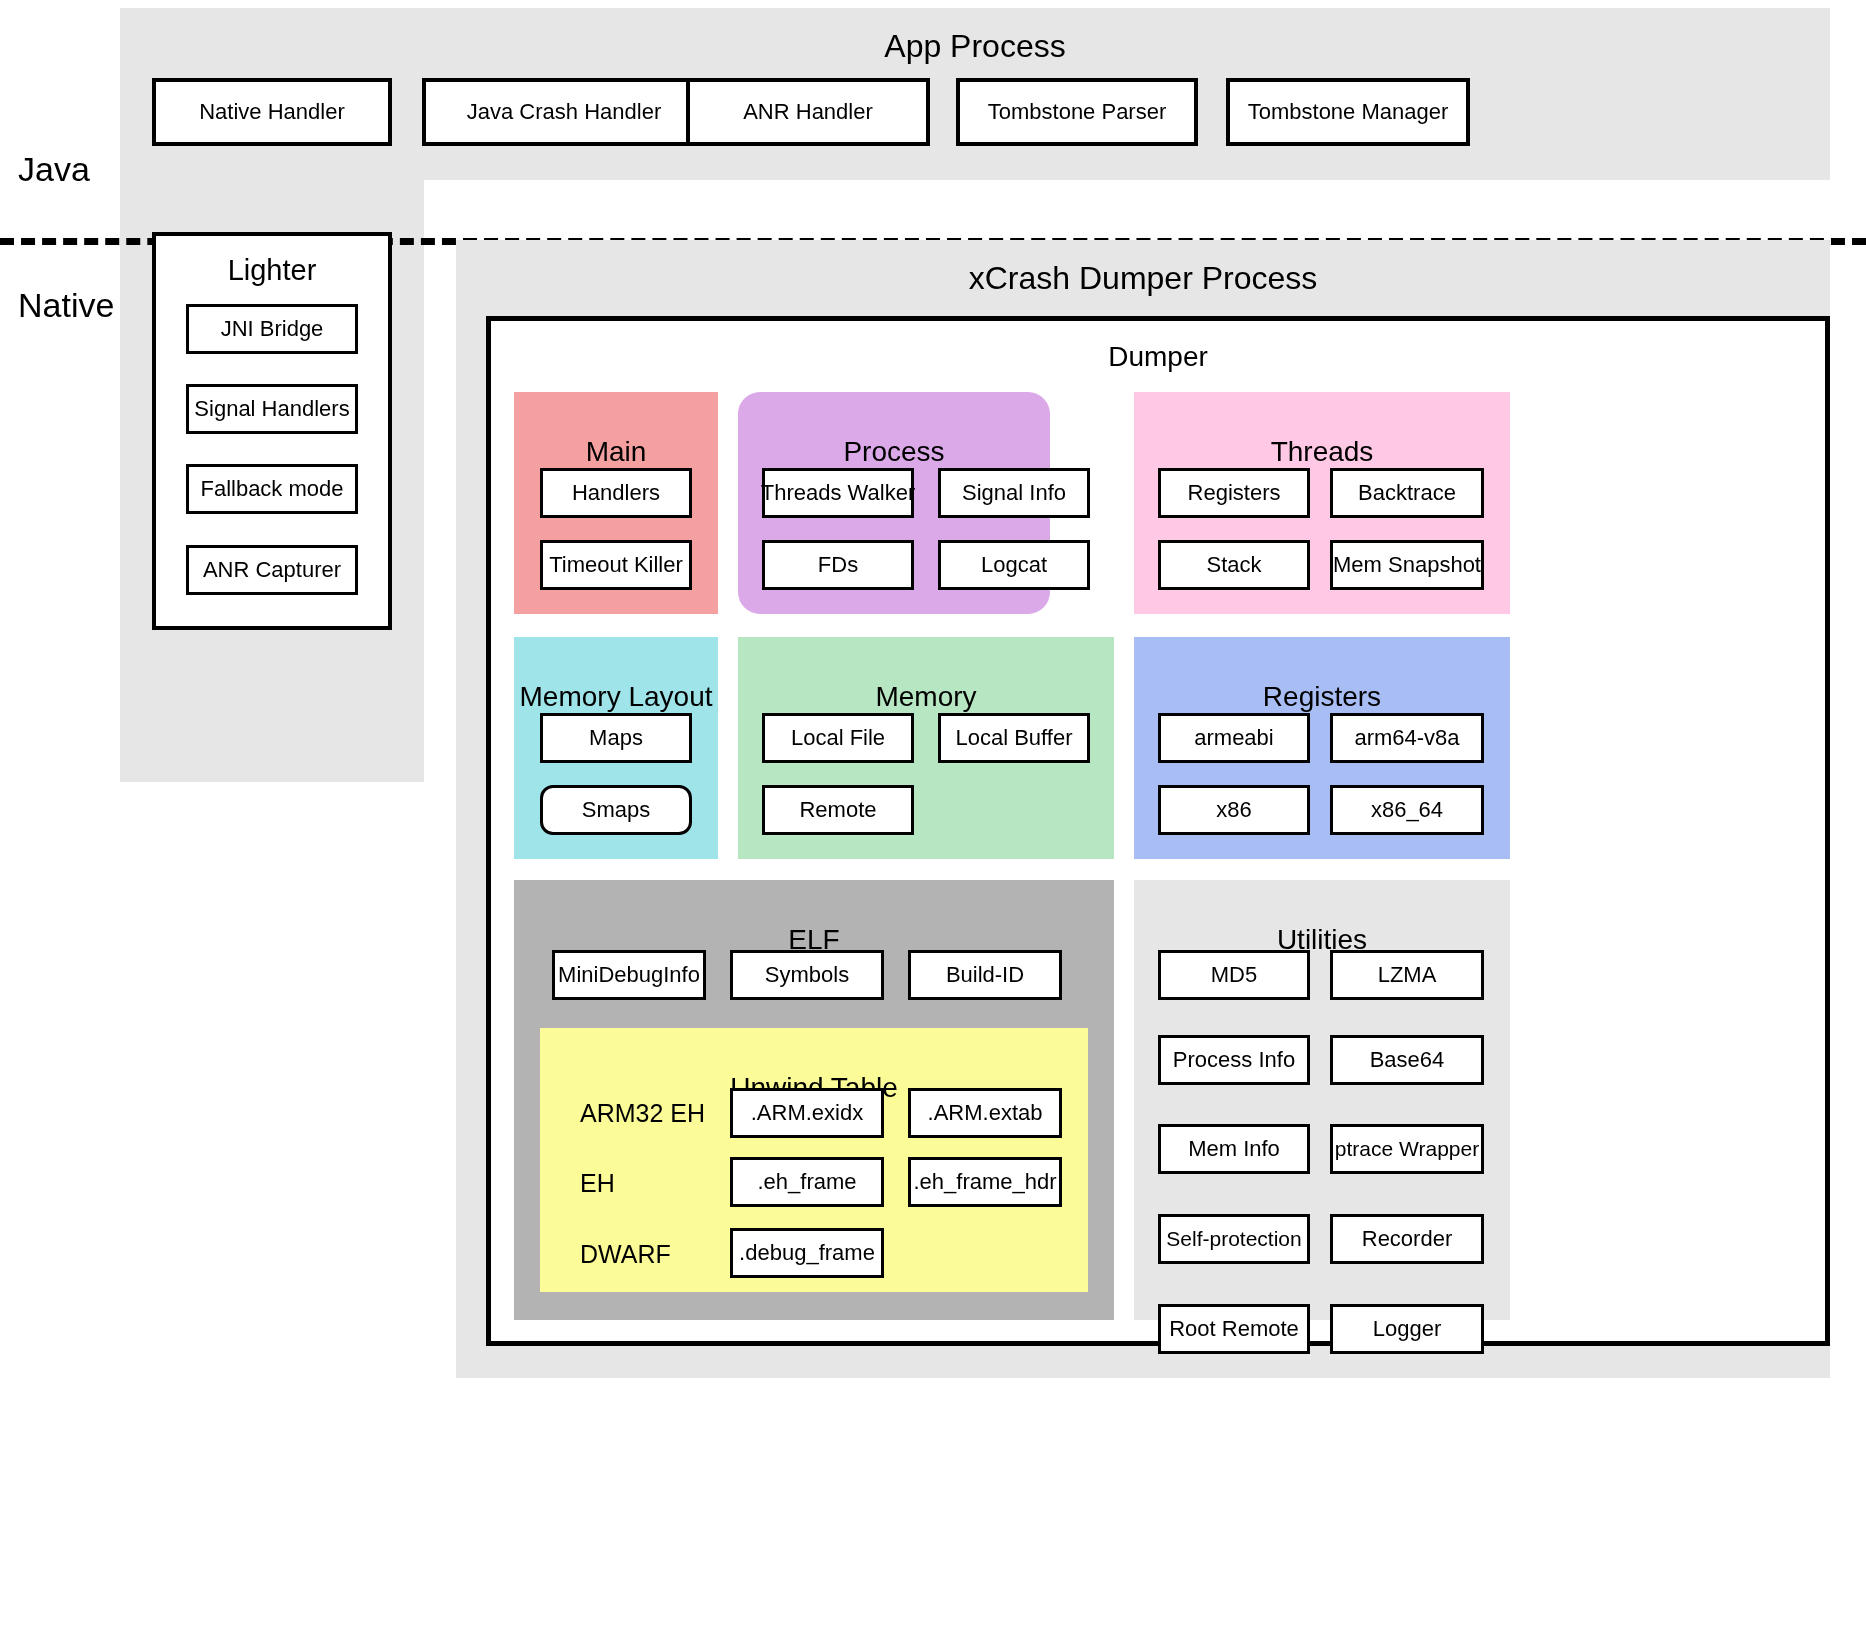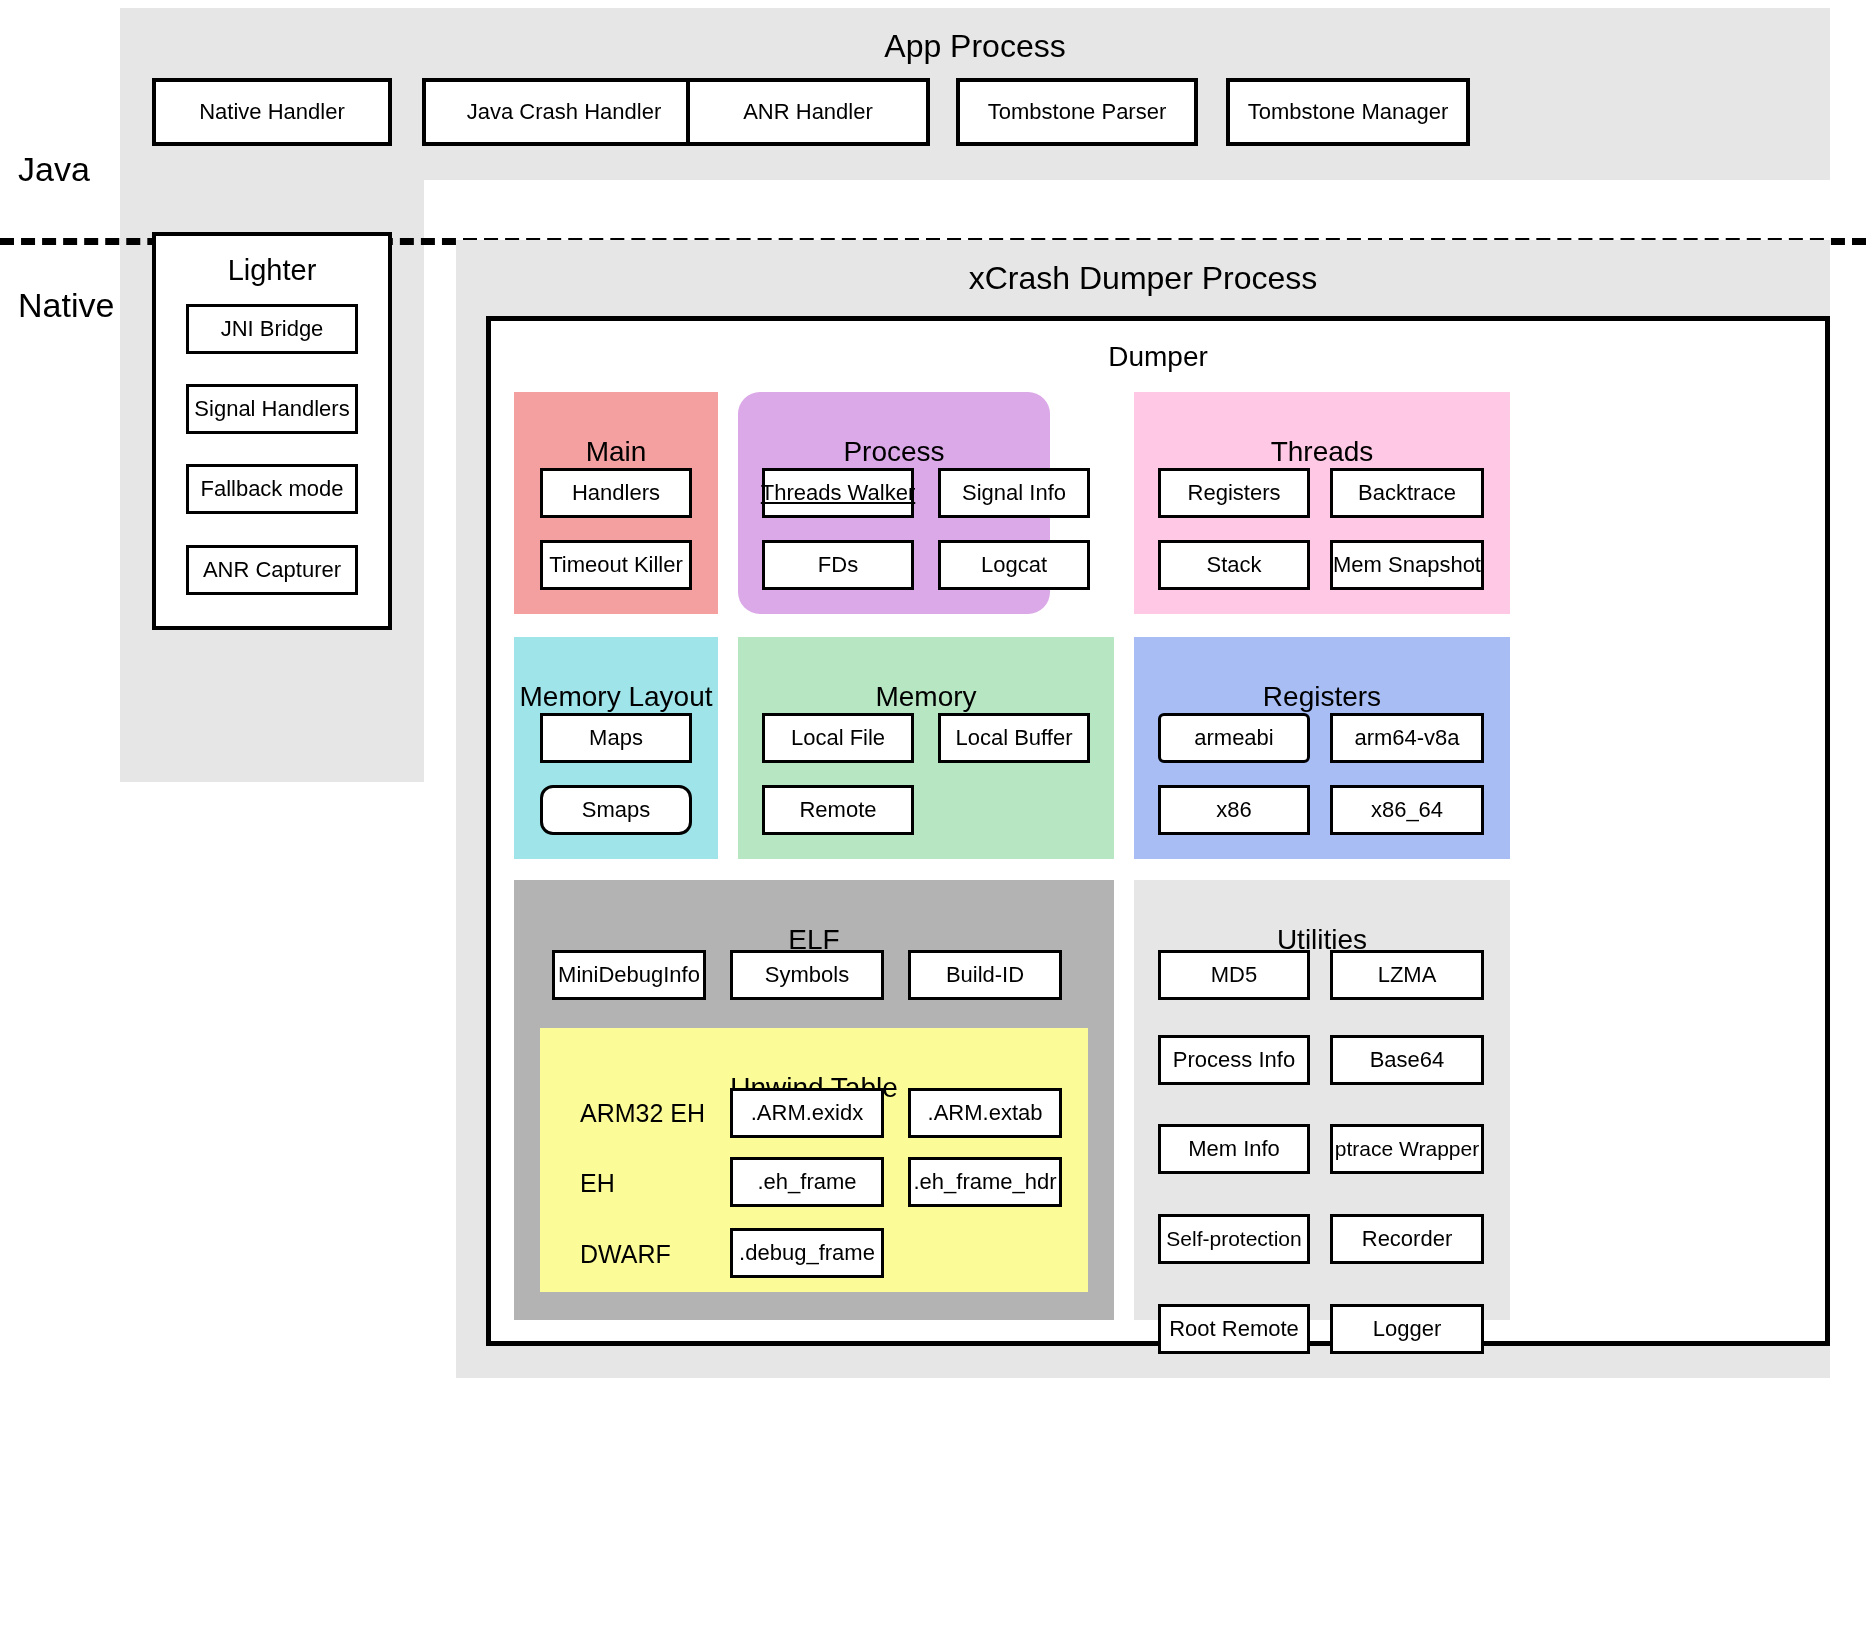--- a/index.html
+++ b/index.html
@@ -173,21 +173,21 @@
 
   <div class="group" style="left:514px;top:392px;width:204px;height:222px;background:#f4a0a0;">
     <div class="group-title">Main</div>
   </div>
   <div class="node" style="left:540px;top:468px;width:152px;height:50px;">Handlers</div>
   <div class="node" style="left:540px;top:540px;width:152px;height:50px;">Timeout Killer</div>
 
   <div class="group" style="left:738px;top:392px;width:312px;height:222px;background:#dba8e8;border-radius:22px;">
     <div class="group-title">Process</div>
   </div>
-  <div class="node" style="left:762px;top:468px;width:152px;height:50px;text-decoration:underline;">Threads Walker</div>
+  <div class="node" style="left:762px;top:468px;width:152px;height:50px;">Threads Walker</div>
   <div class="node" style="left:938px;top:468px;width:152px;height:50px;">Signal Info</div>
   <div class="node" style="left:762px;top:540px;width:152px;height:50px;">FDs</div>
   <div class="node" style="left:938px;top:540px;width:152px;height:50px;">Logcat</div>
 
   <div class="group" style="left:1134px;top:392px;width:376px;height:222px;background:#ffc8e4;">
     <div class="group-title">Threads</div>
   </div>
   <div class="node" style="left:1158px;top:468px;width:152px;height:50px;">Registers</div>
   <div class="node" style="left:1330px;top:468px;width:154px;height:50px;">Backtrace</div>
   <div class="node" style="left:1158px;top:540px;width:152px;height:50px;">Stack</div>
@@ -202,21 +202,21 @@
   <div class="group" style="left:738px;top:637px;width:376px;height:222px;background:#b7e6c2;">
     <div class="group-title">Memory</div>
   </div>
   <div class="node" style="left:762px;top:713px;width:152px;height:50px;">Local File</div>
   <div class="node" style="left:938px;top:713px;width:152px;height:50px;">Local Buffer</div>
   <div class="node" style="left:762px;top:785px;width:152px;height:50px;">Remote</div>
 
   <div class="group" style="left:1134px;top:637px;width:376px;height:222px;background:#a8bdf4;">
     <div class="group-title">Registers</div>
   </div>
-  <div class="node" style="left:1158px;top:713px;width:152px;height:50px;border-radius:6px;">armeabi</div>
+  <div class="node" style="left:1158px;top:713px;width:152px;height:50px;">armeabi</div>
   <div class="node" style="left:1330px;top:713px;width:154px;height:50px;">arm64-v8a</div>
   <div class="node" style="left:1158px;top:785px;width:152px;height:50px;">x86</div>
   <div class="node" style="left:1330px;top:785px;width:154px;height:50px;">x86_64</div>
 
   <div class="group" style="left:514px;top:880px;width:600px;height:440px;background:#b3b3b3;">
     <div class="group-title">ELF</div>
   </div>
   <div class="node" style="left:552px;top:950px;width:154px;height:50px;">MiniDebugInfo</div>
   <div class="node" style="left:730px;top:950px;width:154px;height:50px;">Symbols</div>
   <div class="node" style="left:908px;top:950px;width:154px;height:50px;">Build-ID</div>

